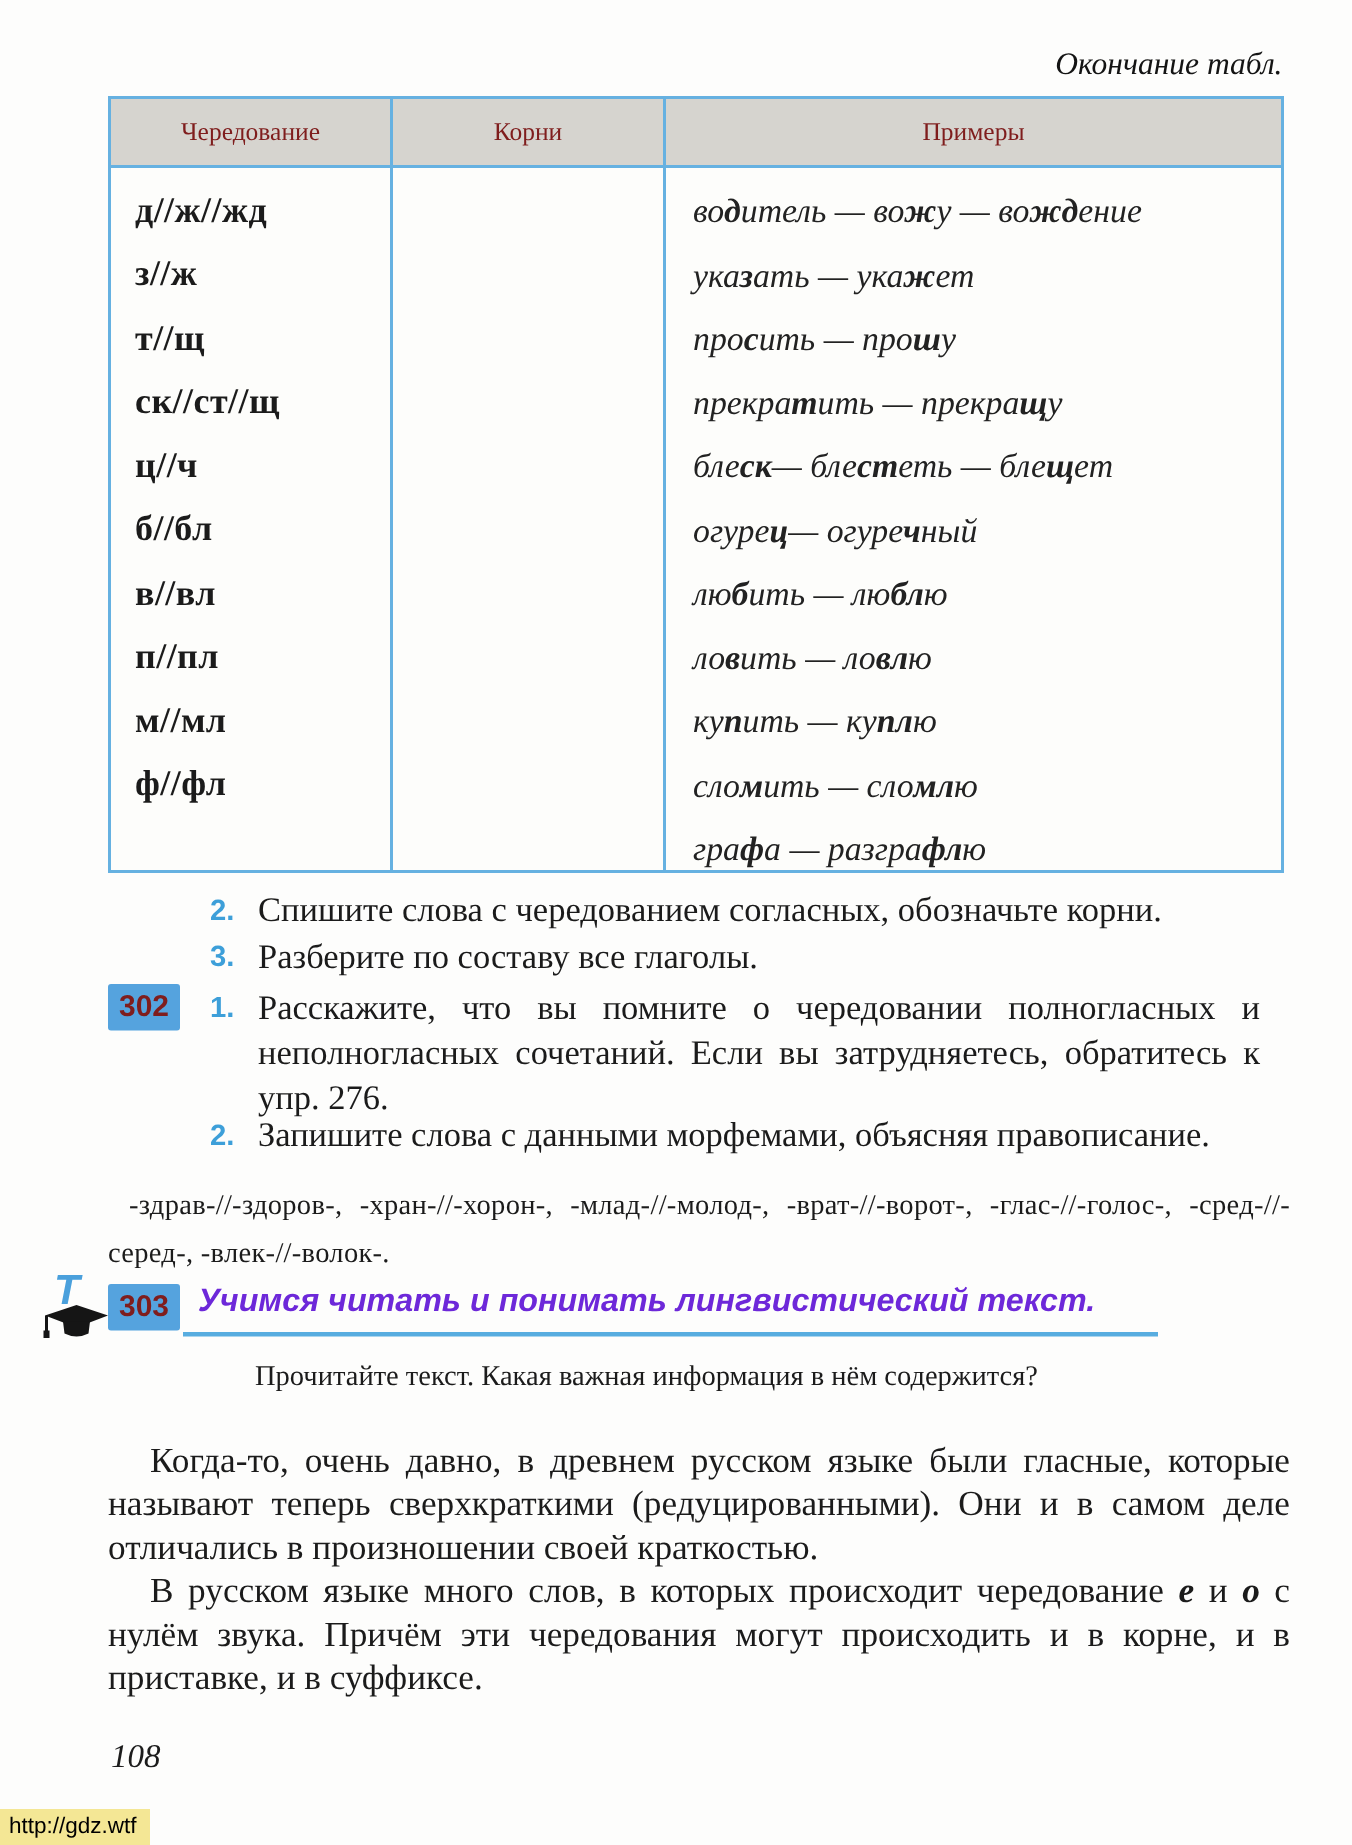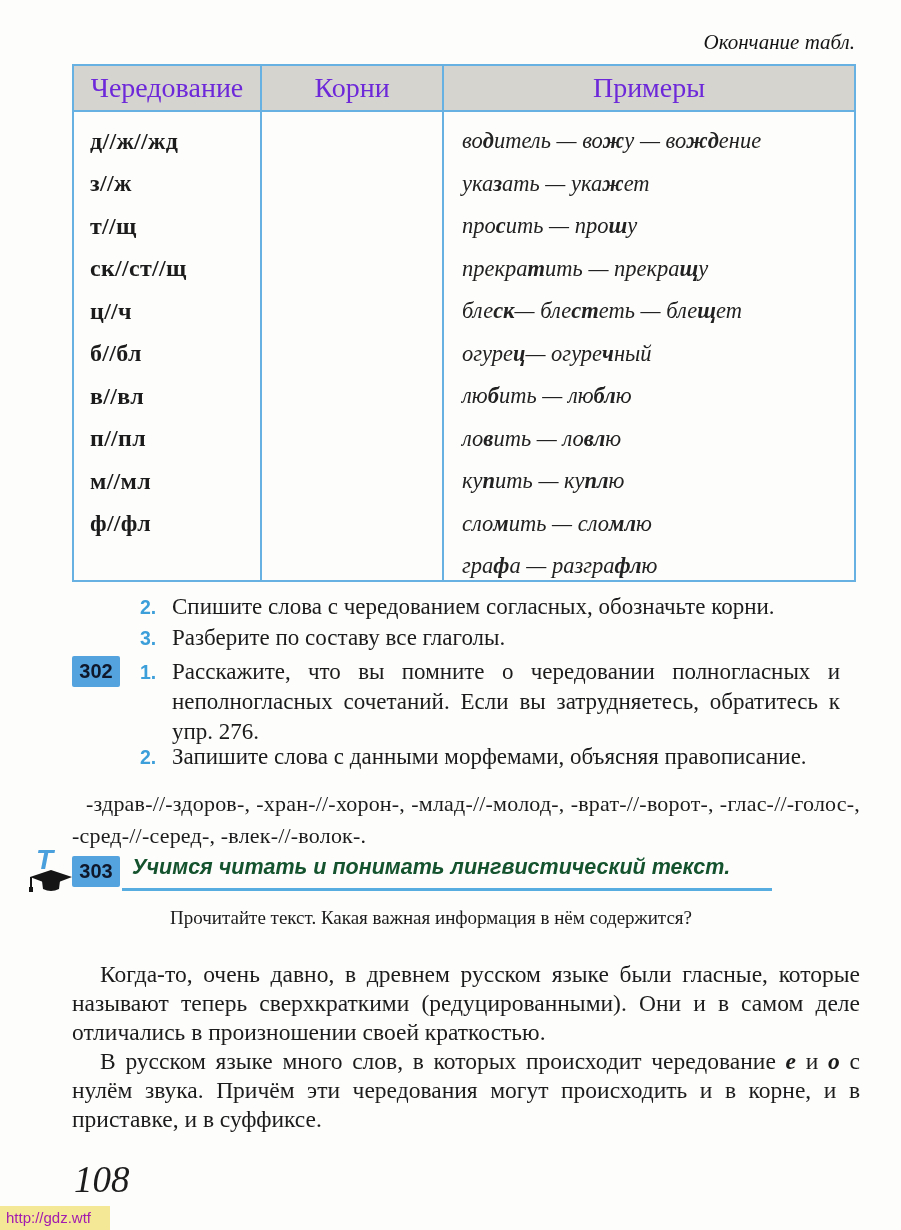--- a/index.html
+++ b/index.html
@@ -10,64 +10,64 @@
   }
   
   .cont-note{position:absolute; top:30px; right:46px; font-style:italic; font-size:21px; color:#141414;margin-left:43px;}
 
   
   .alt-table{
     position:absolute; left:72px; top:64px; width:784px; height:518px;
     border:2px solid #66b1e1; box-sizing:border-box; background:#fdfdfb;
   }
   .thead{display:flex; height:46px; background:#d6d4cf; border-bottom:2px solid #66b1e1; box-sizing:border-box;}
-  .th{display:flex; align-items:center; justify-content:center; font-size:28px; color:#6d28d9; box-sizing:border-box;}
+  .th{display:flex; align-items:center; justify-content:center; font-size:17px; color:#7f1d1d; box-sizing:border-box;}
   .tbody{display:flex; height:468px;}
   .col{box-sizing:border-box; padding-top:8px;}
   .w1{width:186px;} .w2{width:182px;} .w3{flex:1;}
   .bl{border-left:2px solid #66b1e1;}
   .trow-line{height:42.5px; display:flex; align-items:center;}
   .col-alt .trow-line{padding-left:16px; font-weight:bold; font-size:24px; letter-spacing:.3px;}
   .col-ex .trow-line{padding-left:18px; font-style:italic; font-size:22.5px; color:#222;}
   .col-ex .b{font-weight:bold;}
 
   
   .item{position:absolute; width:710px; font-size:23px; line-height:30px; text-align:justify;}
   .item .num{position:absolute; left:0; top:0; color:#3d9fd9; font-family:"Liberation Sans", sans-serif; font-weight:bold; font-size:19.5px; line-height:30px;}
   .item .itxt{display:block; margin-left:32px;}
 
   .ex-box{
     position:absolute; width:48px; height:31px; background:#55a3de;
-    color:#0f172a; font-family:"Liberation Sans", sans-serif; font-weight:bold; font-size:20px;
+    color:#7f1d1d; font-family:"Liberation Sans", sans-serif; font-weight:bold; font-size:20px;
     display:flex; align-items:center; justify-content:center; border-radius:2px;
   }
 
-  .morphemes{position:absolute; left:72px; top:788px; width:788px; font-size:22px; line-height:32px; text-align:justify; text-indent:14px; letter-spacing:.2px;}
+  .morphemes{position:absolute; left:72px; top:788px; width:788px; font-size:19px; line-height:32px; text-align:justify; text-indent:14px; letter-spacing:.2px;}
 
   
   .h303-wrap{position:absolute; left:122px; top:855px; width:650px; border-bottom:3px solid #58ade0; padding-bottom:8px;}
   .h303{
     font-family:"Liberation Sans", sans-serif; font-style:italic; font-weight:bold;
-    font-size:21.5px; color:#14532d; padding-left:10px; white-space:nowrap;
+    font-size:21.5px; color:#6d28d9; padding-left:10px; white-space:nowrap;
   }
   .cap-icon{position:absolute; left:26px; top:846px; width:52px; height:50px;}
   .cap-icon .tee{position:absolute; left:10px; top:-2px; font-family:"Liberation Sans", sans-serif; font-weight:bold; font-style:italic; font-size:28px; color:#4aa0dc;}
   .cap-icon svg{position:absolute; left:0; top:22px;}
 
   .intro{position:absolute; left:170px; top:903px; width:690px; font-size:19px; line-height:30px; text-align:justify;}
 
   .bodytext{position:absolute; left:72px; top:960px; width:788px; font-size:23.5px; line-height:29px; text-align:justify;}
   .bodytext p{margin:0; text-indent:28px;}
   .bodytext .b{font-weight:bold; font-style:italic;}
 
-  .page-num{position:absolute; left:74px; top:1158px; font-style:italic; font-size:37px; color:#1c1c1c;}
+  .page-num{position:absolute; left:74px; top:1158px; font-style:italic; font-size:22px; color:#1c1c1c;}
 
   .watermark{
-    position:absolute; left:0; bottom:0; background:#f4e795; color:#a21caf;
-    font-family:"Liberation Sans", sans-serif; font-size:15px; padding:3px 19px 4px 6px;
+    position:absolute; left:0; bottom:0; background:#f4e795; color:#000000;
+    font-family:"Liberation Sans", sans-serif; font-size:15px; padding:3px 9px 4px 6px;
   }
 </style>
 </head>
 <body>
 
 <div class="page">
 
   <div class="cont-note">Окончание табл.</div>
 
   <div class="alt-table">

